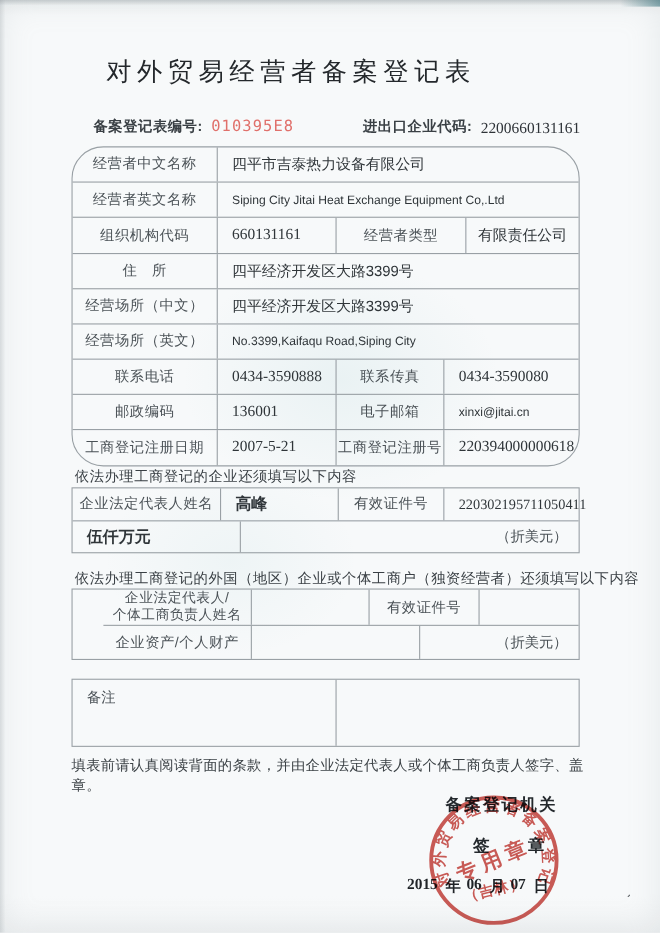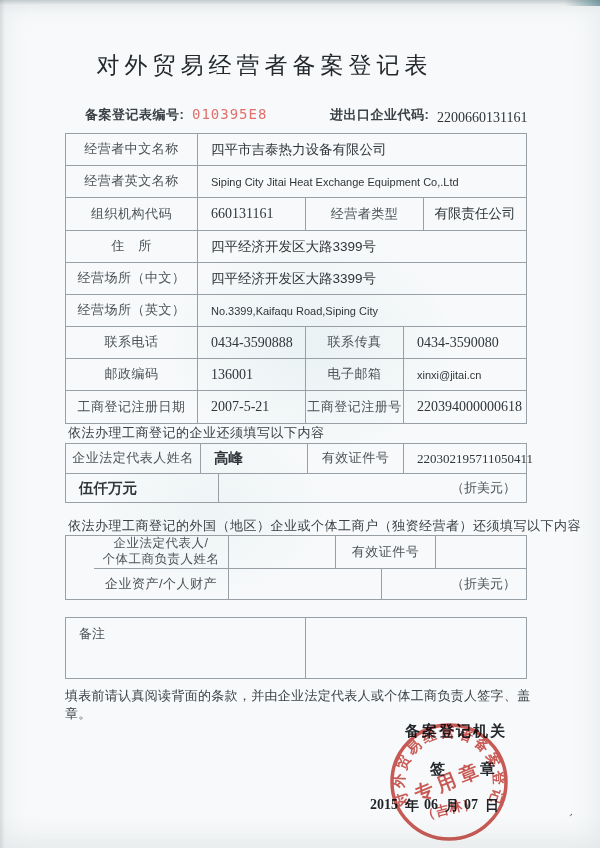--- a/index.html
+++ b/index.html
@@ -89,21 +89,21 @@
 
   <div class="title">对外贸易经营者备案登记表</div>
 
   <div class="hdr-line">
     <span class="hdr-label">备案登记表编号:</span>
     <span class="form-no">010395E8</span>
   </div>
   <div class="ent-code-label">进出口企业代码:</div>
   <div class="ent-code-value">2200660131161</div>
 
-  <div class="tbl" style="top:133px;">
+  <div class="tbl" style="top:133px;border-radius:29px;">
     <div class="row h32">
       <div class="cell lab w1">经营者中文名称</div>
       <div class="cell val w4">四平市吉泰热力设备有限公司</div>
     </div>
     <div class="row h32">
       <div class="cell lab w1">经营者英文名称</div>
       <div class="cell val w4 eng">Siping City Jitai Heat Exchange Equipment Co,.Ltd</div>
     </div>
     <div class="row h33">
       <div class="cell lab w1">组织机构代码</div>

